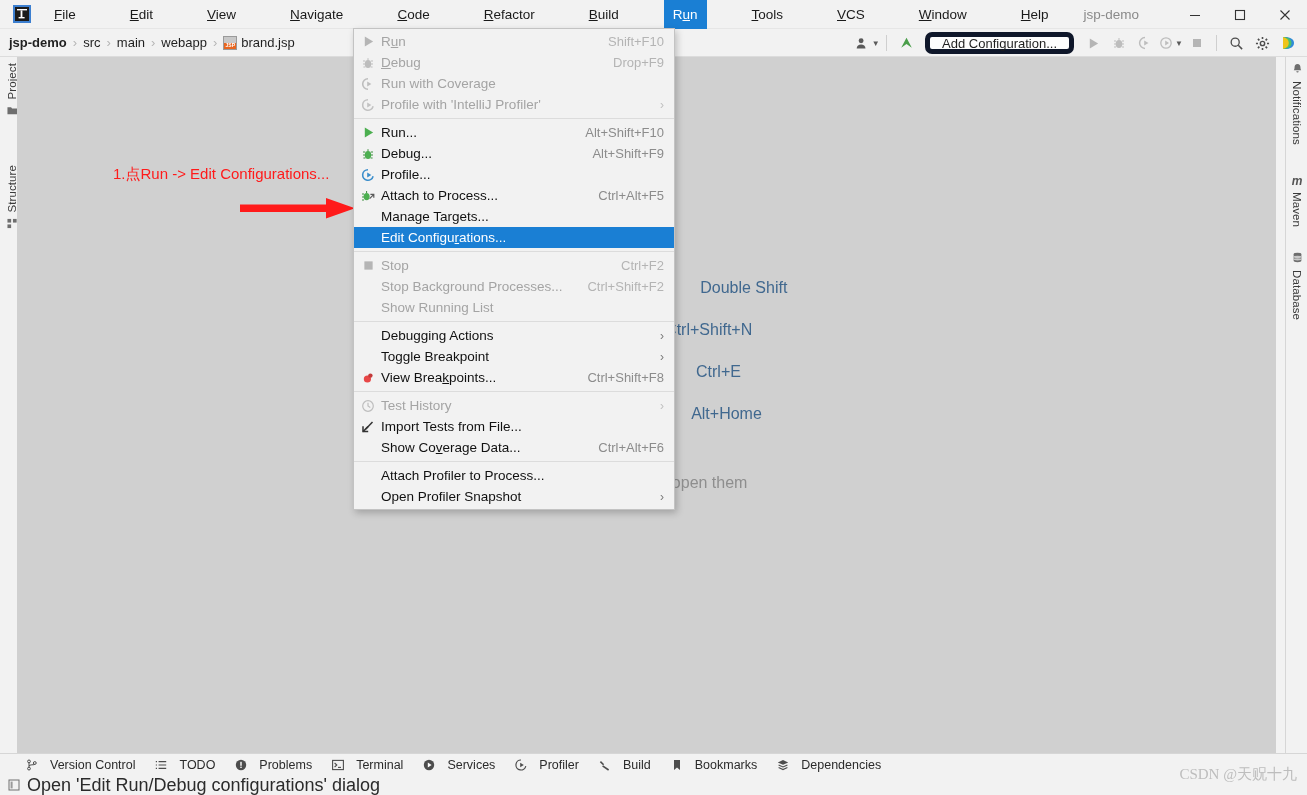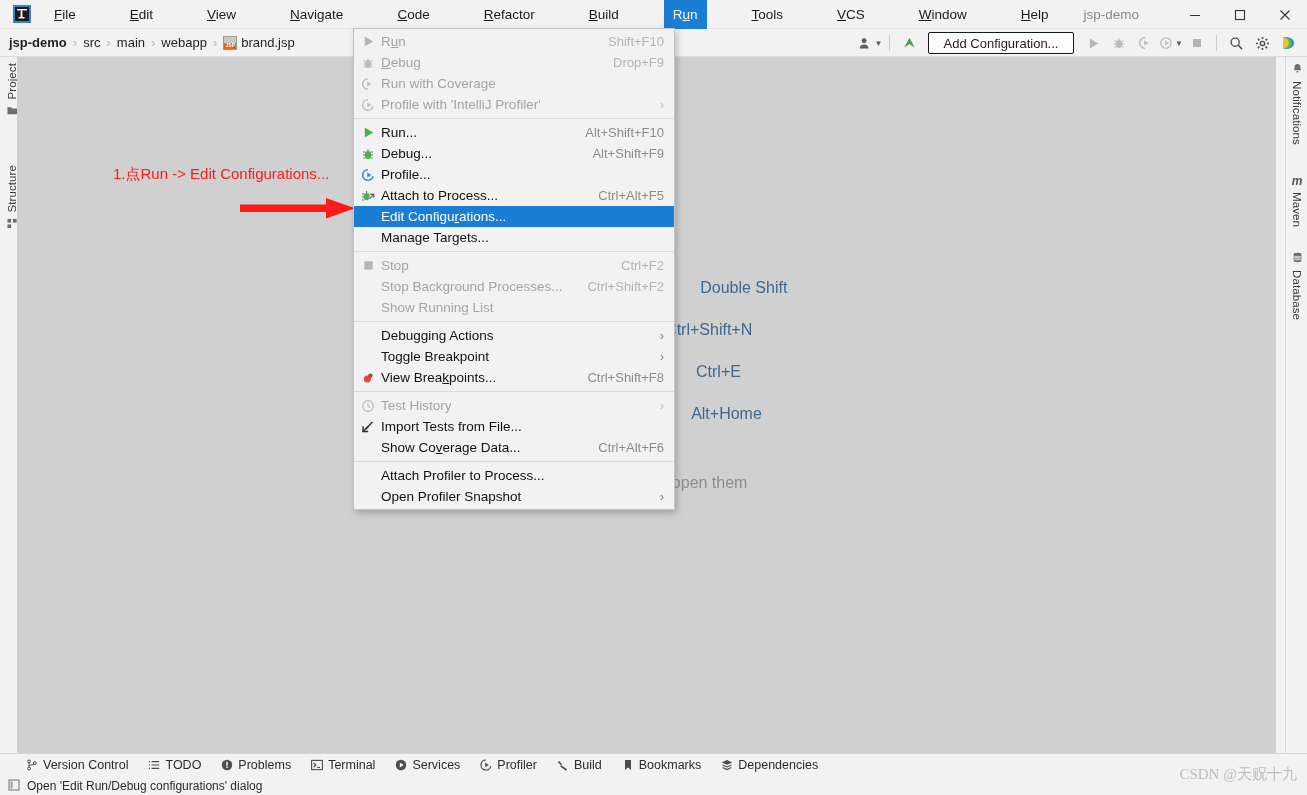--- a/index.html
+++ b/index.html
@@ -63,22 +63,22 @@
     position: absolute; right: 0; top: 0; height: 28px;
     display: flex; align-items: center; padding-right: 6px;
   }
   .tb-ico {
     width: 26px; height: 26px; display: flex; align-items: center; justify-content: center;
     color: #6e6e6e;
   }
   .tb-ico.dim { color: #b8b8b8; }
   .tb-sep { width: 1px; height: 16px; background: #cfcfcf; margin: 0 6px; }
   .addconfig {
-    height: 22px; min-width: 146px; padding: 0 12px; border: 1px solid #0f172a;
-    background: #fdfdfd; border-radius: 2px; font-size: 13px; color: #1f1f1f;
+    height: 22px; min-width: 146px; padding: 0 12px; border: 5px solid #0f172a;
+    background: #fdfdfd; border-radius: 7px; font-size: 13px; color: #1f1f1f;
     display: flex; align-items: center; justify-content: center; margin: 0 6px;
   }
   .caret { font-size: 8px; color: #5a5a5a; margin-left: 2px; }
 
   
   .stripe-left {
     position: absolute; top: 57px; left: 0; width: 24px; height: 696px;
     background: #f2f2f2; border-right: 1px solid #d6d6d6;
   }
   .stripe-right {
@@ -157,28 +157,28 @@
   .msep { height: 1px; background: #dcdcdc; margin: 3px 0; }
   .mrow u { text-decoration: underline; }
 
   
   .toolwin-bar {
     position: absolute; left: 0; top: 753px; width: 1307px; height: 23px;
     background: #f2f2f2; border-top: 1px solid #d6d6d6;
     display: flex; align-items: center; padding-left: 26px; gap: 20px;
   }
   .tw {
-    display: flex; align-items: center; gap: 5px;
+    display: flex; align-items: center; gap: 12px;
     font-size: 12.5px; color: #2b2b2b; white-space: nowrap;
   }
   .tw .twi { color: #5c5c5c; font-size: 11px; display: flex; align-items: center; }
   .statusbar {
     position: absolute; left: 0; top: 776px; width: 1307px; height: 19px;
     background: #f2f2f2; display: flex; align-items: center; padding-left: 8px;
-    font-size: 12px; color: #2b2b2b;
+    font-size: 18px; color: #2b2b2b;
   }
   .status-ico { margin-right: 7px; color: #6e6e6e; font-size: 11px; }
   .watermark {
     position: absolute; right: 10px; top: 765px;
     font-size: 15px; color: #bdbdbd; white-space: nowrap; font-family: Liberation Serif, serif;
   }
 </style>
 </head>
 <body>
 
@@ -456,25 +456,25 @@
         <span class="mico">
           <svg width="14" height="14" viewBox="0 0 14 14">
             <ellipse cx="5.6" cy="7.6" rx="3" ry="3.6" fill="#4caf50"></ellipse>
             <path d="M1 5 h2 M1 8 h2 M1 11 h2 M5.6 2 v2" stroke="#3e8e41" stroke-width="1"></path>
             <path d="M8.6 9.6 L12.6 5.6 M9.4 5.4 h3.4 v3.4" stroke="#5a5a5a" stroke-width="1.2" fill="none"></path>
           </svg>
         </span>
         <span>Attach to Process...</span>
         <span class="shortcut">Ctrl+Alt+F5</span>
       </div>
+      <div class="mrow">
+        <span>Manage Targets...</span>
+      </div>
       <div class="mrow sel">
         <span>Edit Configu<u>r</u>ations...</span>
-      </div>
-      <div class="mrow">
-        <span>Manage Targets...</span>
       </div>
       <div class="msep"></div>
       <div class="mrow disabled">
         <span class="mico">
           <svg width="11" height="11" viewBox="0 0 12 12">
             <rect x="1.5" y="1.5" width="9" height="9" fill="#b5b5b5"></rect>
           </svg>
         </span>
         <span>Stop</span>
         <span class="shortcut">Ctrl+F2</span>

